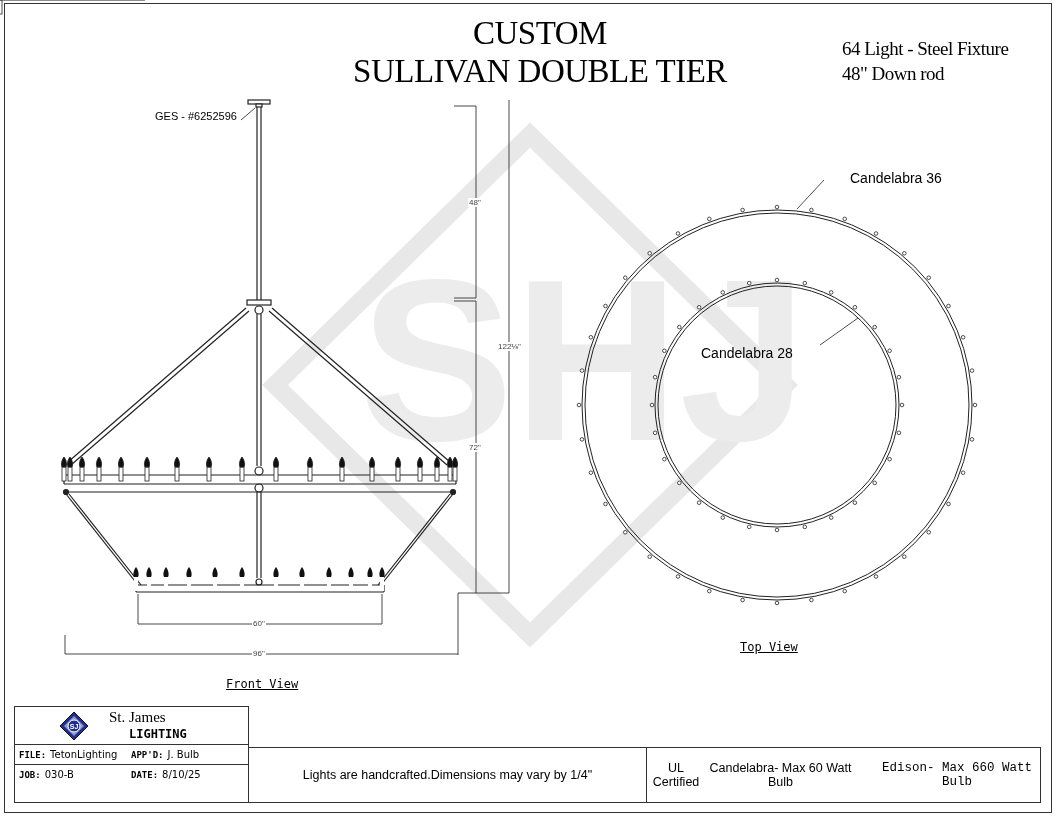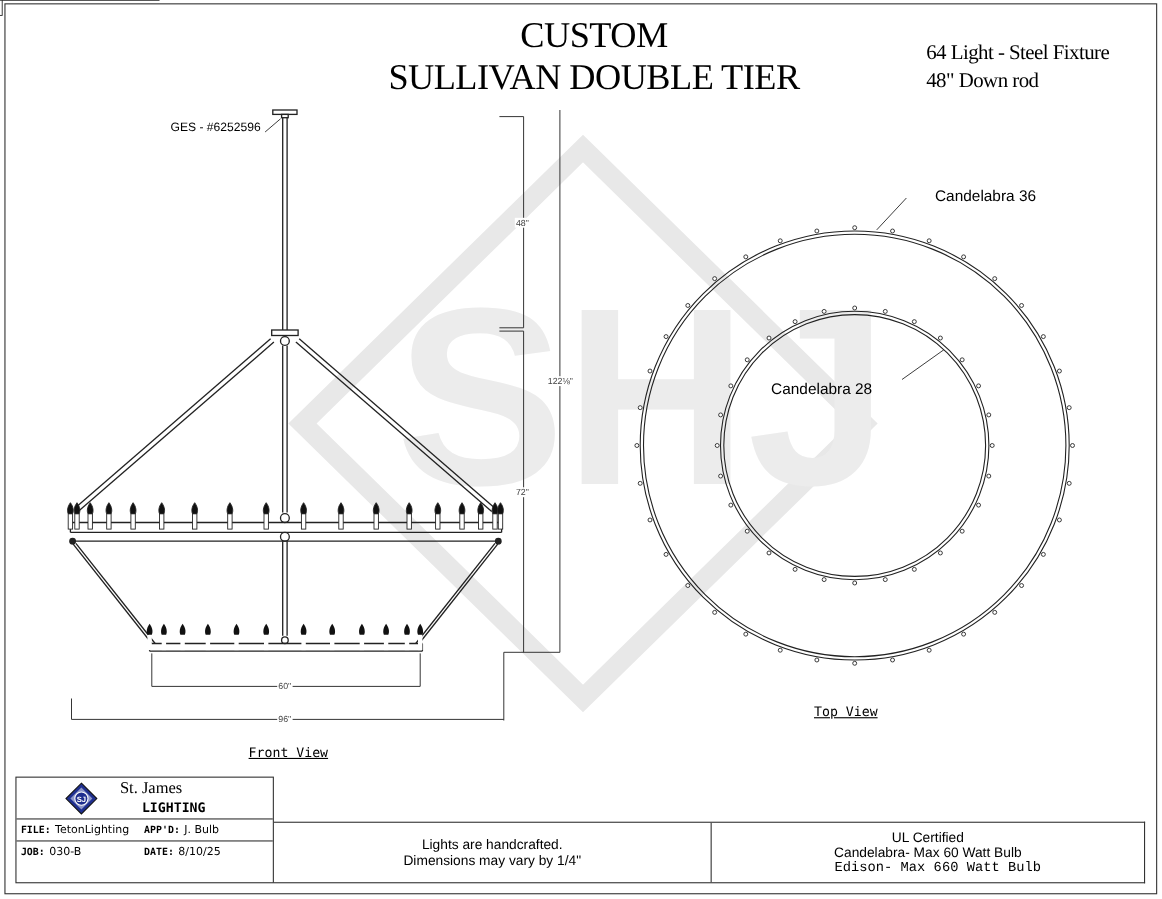--- a/index.html
+++ b/index.html
@@ -19,21 +19,21 @@
   .tb-logo{position:absolute;left:44px;top:4px;width:30px;height:30px;}
   .tb-name{position:absolute;left:94px;top:2px;font-family:"Liberation Serif",serif;font-size:15px;}
   .tb-sub{position:absolute;left:114px;top:20px;font-family:"DejaVu Sans Mono",monospace;font-size:12px;font-weight:bold;}
   .tb-row{height:19px;border-bottom:1.5px solid #333;display:flex;align-items:center;font-size:10px;}
   .tb-row:last-child{border-bottom:none;}
   .tb-k{font-family:"DejaVu Sans Mono",monospace;font-weight:bold;font-size:9px;}
   .tb-v{font-family:"DejaVu Sans",sans-serif;font-size:10px;margin-left:4px;}
   .cell1{width:112px;padding-left:4px;display:flex;align-items:center;}
   .cell2{flex:1;display:flex;align-items:center;}
   .notes{position:absolute;left:249px;top:747px;width:792px;height:56px;border-top:1.5px solid #333;border-bottom:1.5px solid #333;border-right:1.5px solid #333;box-sizing:border-box;display:flex;}
-  .note-cell{display:flex;flex-direction:column;justify-content:center;align-items:center;font-size:12.5px;line-height:14px;text-align:center;}
+  .note-cell{display:flex;flex-direction:row;justify-content:center;align-items:center;font-size:12.5px;line-height:14px;text-align:center;}
   .note-left{width:397px;border-right:1.5px solid #333;}
   .note-right{flex:1;}
 </style>
 </head>
 <body>
 
 <div class="page">
   <div class="frame"></div>
 
   <svg class="drawing" viewBox="0 0 1056 817">

